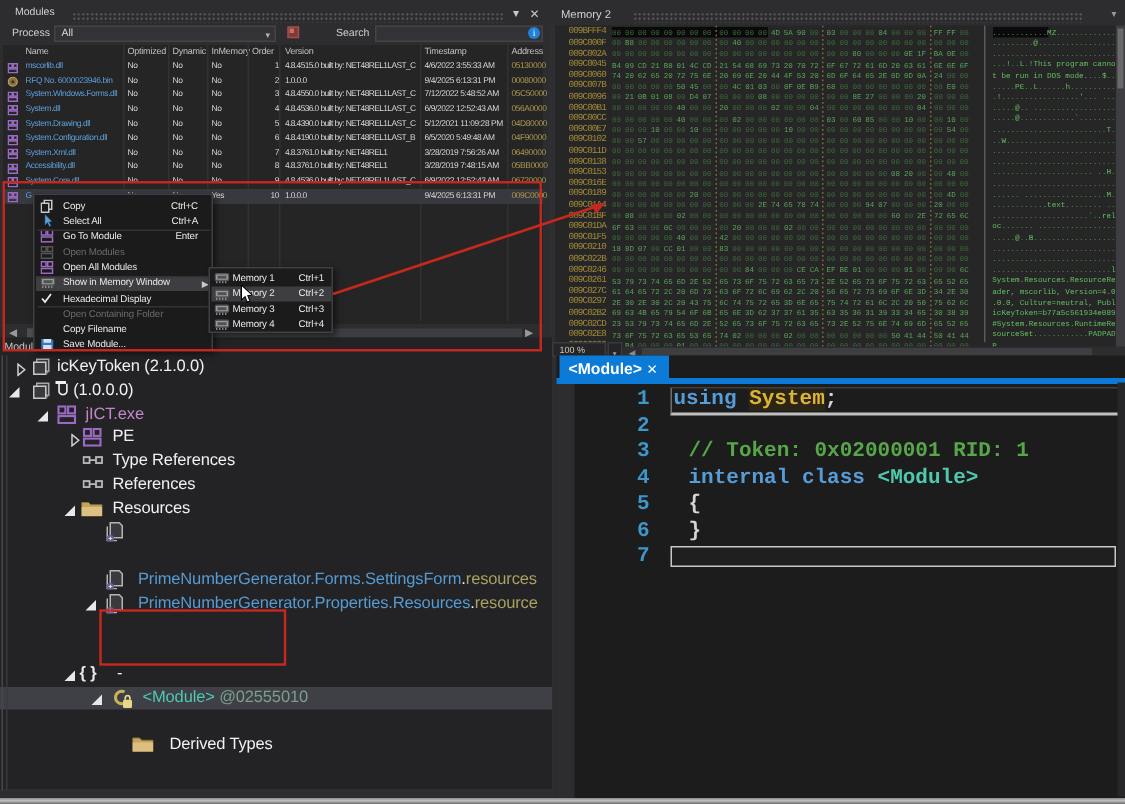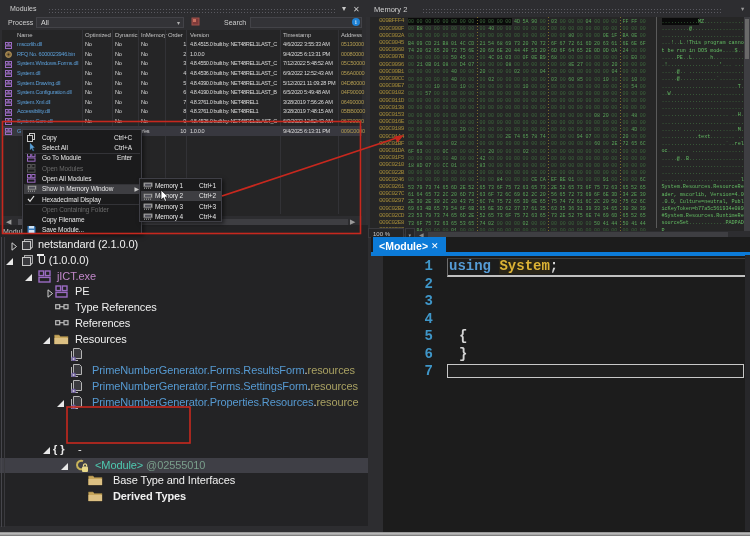--- a/index.html
+++ b/index.html
@@ -311,21 +311,21 @@
     <div class="a" style="left:3px;top:3px;font-size:7px;color:#c8c8c8">Modul</div>
     <div class="trow" style="top:12.00px;">
       <svg class="a" style="left:9.5px;top:4.5px" width="9" height="9">
         <path d="M2 0.8 L6.5 4.5 L2 8.2 Z" fill="none" stroke="#d0d0d0"></path>
       </svg>
       <svg class="a" style="left:19.5px;top:1px" width="15" height="13">
         <rect x="4.5" y="1.5" width="8" height="8" fill="#3a3a3e" stroke="#a8a8a8"></rect>
         <rect x="2.5" y="3.5" width="8" height="8" fill="#3a3a3e" stroke="#c8c8c8"></rect>
         <path d="M10.5 11.5 L13 9" stroke="#888" fill="none"></path>
       </svg>
-      <span class="tx" style="left:38px">netstandard (2.1.0.0)</span>
+      <span class="tx" style="left:38px">icKeyToken (2.1.0.0)</span>
     </div>
     <div class="trow" style="top:27.75px;">
       <svg class="a" style="left:5px;top:4.5px" width="9" height="9">
         <path d="M8 1 L8 8 L1 8 Z" fill="#e8e8e8"></path>
       </svg>
       <svg class="a" style="left:19.5px;top:1px" width="15" height="13">
         <rect x="4.5" y="1.5" width="8" height="8" fill="#3a3a3e" stroke="#a8a8a8"></rect>
         <rect x="2.5" y="3.5" width="8" height="8" fill="#3a3a3e" stroke="#c8c8c8"></rect>
         <path d="M10.5 11.5 L13 9" stroke="#888" fill="none"></path>
       </svg>
@@ -380,29 +380,20 @@
       <span class="tx" style="left:75px">Resources</span>
     </div>
     <div class="trow" style="top:122.25px;">
       <svg class="a" style="left:70px;top:1px" width="12" height="13">
         <path d="M3.5 0.5 L9.5 0.5 L11.5 2.5 L11.5 10.5 L3.5 10.5 Z" fill="#3a3a3e" stroke="#b5b5b5"></path>
         <path d="M1.5 3 L1.5 12.5 L8 12.5" fill="none" stroke="#b5b5b5"></path>
         <circle cx="3.6" cy="11" r="2.4" fill="#6a5a9a"></circle>
         <path d="M2.4 11 h2.4 M3.6 9.8 v2.4" stroke="#ddd" stroke-width="0.7"></path>
       </svg>
     </div>
-    <div class="trow" style="top:138.00px;">
-      <svg class="a" style="left:70px;top:1px" width="12" height="13">
-        <path d="M3.5 0.5 L9.5 0.5 L11.5 2.5 L11.5 10.5 L3.5 10.5 Z" fill="#3a3a3e" stroke="#b5b5b5"></path>
-        <path d="M1.5 3 L1.5 12.5 L8 12.5" fill="none" stroke="#b5b5b5"></path>
-        <circle cx="3.6" cy="11" r="2.4" fill="#6a5a9a"></circle>
-        <path d="M2.4 11 h2.4 M3.6 9.8 v2.4" stroke="#ddd" stroke-width="0.7"></path>
-      </svg>
-      <span class="tx" style="left:92px"><span class="b">PrimeNumberGenerator.Forms.ResultsForm</span>.<span class="ol">resources</span></span>
-    </div>
     <div class="trow" style="top:169.50px;">
       <svg class="a" style="left:56px;top:4.5px" width="9" height="9">
         <path d="M8 1 L8 8 L1 8 Z" fill="#e8e8e8"></path>
       </svg>
       <svg class="a" style="left:70px;top:1px" width="12" height="13">
         <path d="M3.5 0.5 L9.5 0.5 L11.5 2.5 L11.5 10.5 L3.5 10.5 Z" fill="#3a3a3e" stroke="#b5b5b5"></path>
         <path d="M1.5 3 L1.5 12.5 L8 12.5" fill="none" stroke="#b5b5b5"></path>
         <circle cx="3.6" cy="11" r="2.4" fill="#6a5a9a"></circle>
         <path d="M2.4 11 h2.4 M3.6 9.8 v2.4" stroke="#ddd" stroke-width="0.7"></path>
       </svg>
@@ -428,49 +419,42 @@
       <svg class="a" style="left:60px;top:4.5px" width="9" height="9">
         <path d="M8 1 L8 8 L1 8 Z" fill="#e8e8e8"></path>
       </svg>
       <svg class="a" style="left:74px;top:1px" width="15" height="14">
         <path d="M9 2.2 A4.2 4.2 0 1 0 9 9.8" fill="none" stroke="#c8b35a" stroke-width="2"></path>
         <rect x="8" y="7.5" width="6" height="5.5" rx="1" fill="#e8d88a"></rect>
         <path d="M9.5 7.5 V6 A1.6 1.6 0 0 1 12.6 6 V7.5" fill="none" stroke="#e8d88a" stroke-width="1.2"></path>
       </svg>
       <span class="tx" style="left:95px"><span class="tl">&lt;Module&gt;</span><span class="gg"> @02555010</span></span>
     </div>
-    <div class="trow" style="top:248.25px;">
-      <svg class="a" style="left:88px;top:1px" width="15" height="12">
-        <path d="M0.5 2 L5 2 L6.5 3.5 L14 3.5 L14 11 L0.5 11 Z" fill="#c6a55a" stroke="#8a7440" stroke-width="0.6"></path>
-        <path d="M0.5 5 L14 5 L14 11 L0.5 11 Z" fill="#dcc083"></path>
-      </svg>
-      <span class="tx" style="left:113px">Base Type and Interfaces</span>
-    </div>
-    <div class="trow" style="top:264.00px;font-weight:bold;">
+    <div class="trow" style="top:264.00px;">
       <svg class="a" style="left:88px;top:1px" width="15" height="12">
         <path d="M0.5 2 L5 2 L6.5 3.5 L14 3.5 L14 11 L0.5 11 Z" fill="#c6a55a" stroke="#8a7440" stroke-width="0.6"></path>
         <path d="M0.5 5 L14 5 L14 11 L0.5 11 Z" fill="#dcc083"></path>
       </svg>
       <span class="tx" style="left:113px">Derived Types</span>
     </div>
     <div class="a" style="left:0;top:301px;width:368px;height:10px;background:#2d2d30"></div>
     <div class="a" style="left:1px;top:12px;width:1px;height:290px;background:#46464c"></div>
     <div class="a" style="left:4px;top:12px;width:1px;height:290px;background:#3a3a3e"></div>
   </div>
 <div class="a" id="code">
     <div class="a" id="tab">
       <span style="position:absolute;left:6px;top:3px;font-weight:bold;font-size:10.5px">&lt;Module&gt;</span>
       <span style="position:absolute;left:58px;top:3.5px;font-size:9px">✕</span>
     </div>
     <div class="a" style="left:0;top:15px;width:379px;height:3.5px;background:#0c7bd8"></div>
     <div class="a" style="left:0;top:18.5px;width:12px;height:280.5px;background:#2d2d30"></div>
     <div class="cl" style="top:20.0px"><span class="ln">1</span><span style="position:absolute;left:78px;top:1px"><span class="kw">using</span> <span class="gold">System</span>;</span></div>
     <div class="cl" style="top:37.5px"><span class="ln">2</span><span style="position:absolute;left:88px;top:1px"></span></div>
-    <div class="cl" style="top:55.0px"><span class="ln">3</span></div>
-    <div class="cl" style="top:72.5px"><span class="ln">4</span></div>
+    <div class="cl" style="top:55.0px"><span class="ln">3</span><span style="position:absolute;left:88px;top:1px"><span class="cm">// Token: 0x02000001 RID: 1</span></span></div>
+    <div class="cl" style="top:72.5px"><span class="ln">4</span><span style="position:absolute;left:88px;top:1px"><span class="kw">internal class</span> <span class="ty">&lt;Module&gt;</span></span></div>
     <div class="cl" style="top:90.0px"><span class="ln">5</span><span style="position:absolute;left:88px;top:1px">{</span></div>
     <div class="cl" style="top:107.5px"><span class="ln">6</span><span style="position:absolute;left:88px;top:1px">}</span></div>
     <div class="cl" style="top:125.0px"><span class="ln">7</span><span style="position:absolute;left:88px;top:1px"></span></div>
     <div class="a" style="left:76px;top:21px;width:303px;height:18.5px;border-top:1px solid #3e3e3e;border-left:1px solid #6e6e6e;border-bottom:2px solid #c0c0c0"></div>
     <div class="a" style="left:76px;top:127px;width:297px;height:14px;border:1px solid #c8c8c8;background:#1f1f1f"></div>
   </div>
 <div class="a" id="menu">
     <div class="mi" style="top:2.0px">
       <svg class="a" style="left:3px;top:0.8px" width="9" height="9">
         <rect x="2.5" y="0.5" width="5" height="6" fill="none" stroke="#c8c8c8"></rect>

